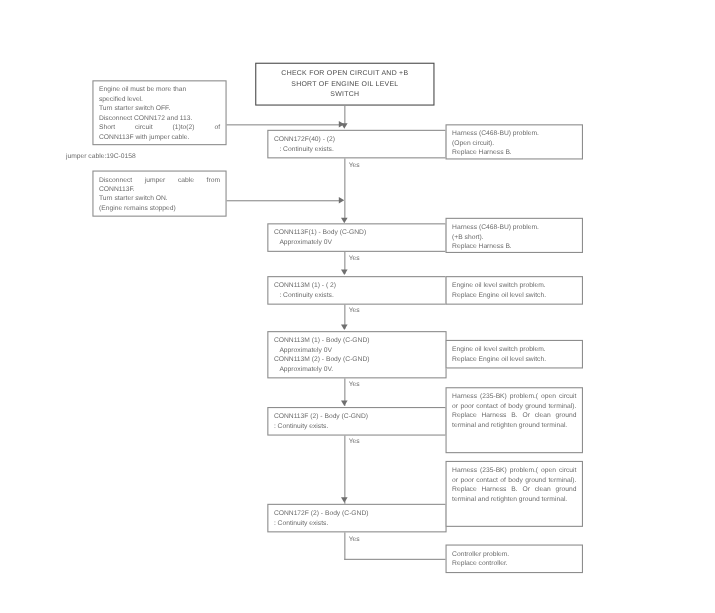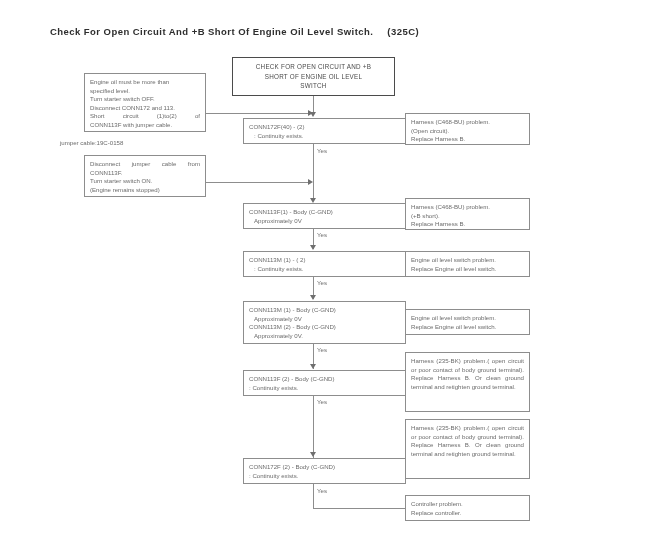--- a/index.html
+++ b/index.html
@@ -52,23 +52,20 @@
     border-left:5px solid #6f6f6f;
   }
 
   .lbl{position:absolute;font-size:6.1px;color:#6b6b6b;white-space:nowrap;}
 </style>
 </head>
 <body>
 
 <div id="sheet">
 
-  <div class="ttl">
-    <span>Check For Open Circuit And +B Short Of Engine Oil Level Switch.</span><span class="code">(325C)</span>
-  </div>
 
   <div class="box head" style="left:232px;top:57px;width:163px;height:39px;">
     <div>
       <div>CHECK FOR OPEN CIRCUIT AND +B</div>
       <div>SHORT OF ENGINE OIL LEVEL</div>
       <div>SWITCH</div>
     </div>
   </div>
 
   <div class="ln lnv" style="left:313px;top:96px;height:17px;"></div>

